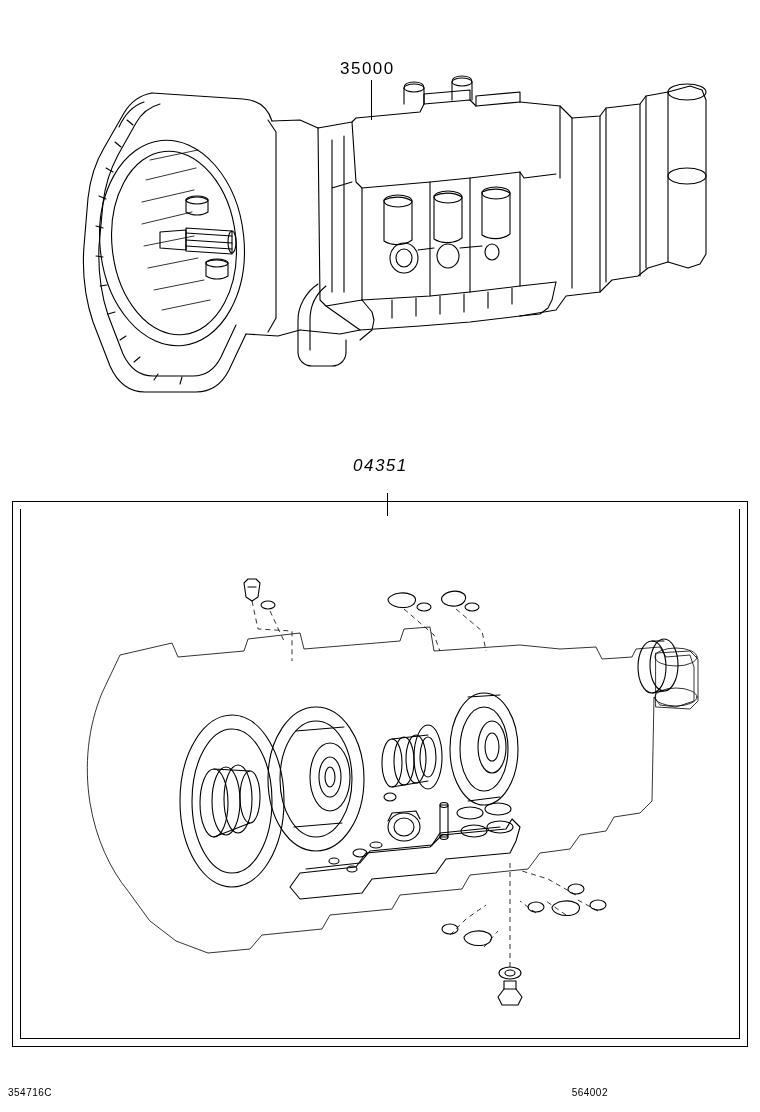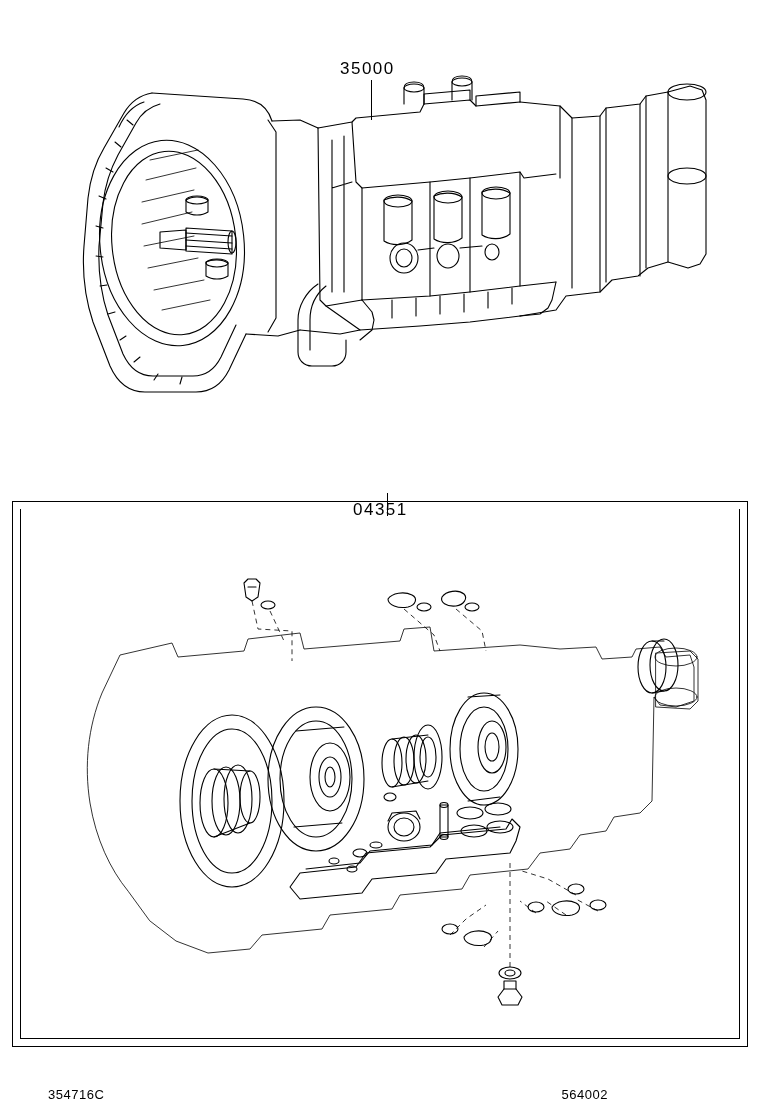--- a/index.html
+++ b/index.html
@@ -23,21 +23,21 @@
   
   .callout {
     position: absolute;
     font-size: 17px;
     letter-spacing: 1.5px;
     font-weight: 400;
     color: #000;
     white-space: nowrap;
   }
   #callout-35000 { left: 340px; top: 59px; }
-  #callout-04351 { left: 353px; top: 500px; }
+  #callout-04351 { left: 353px; top: 456px; font-style: italic; }
 
   .leader {
     position: absolute;
     width: 1px;
     background: #000;
   }
   #leader-35000 { left: 371px; top: 80px; height: 40px; }
   #leader-04351 { left: 387px; top: 493px; height: 23px; }
 
   
@@ -57,23 +57,22 @@
     width: 720px;
     height: 530px;
     border: 1px solid #000;
     border-top: none;
     box-sizing: border-box;
   }
 
   
   .footer-code {
     position: absolute;
-    font-size: 13px;
+    font-size: 10px;
     letter-spacing: 0.5px;
-    margin-left: 40px;
   }
   #code-left { left: 8px; top: 1087px; }
   #code-right { right: 8px; top: 1087px; }
 
   
   .drawing {
     position: absolute;
     left: 0;
     top: 0;
   }

